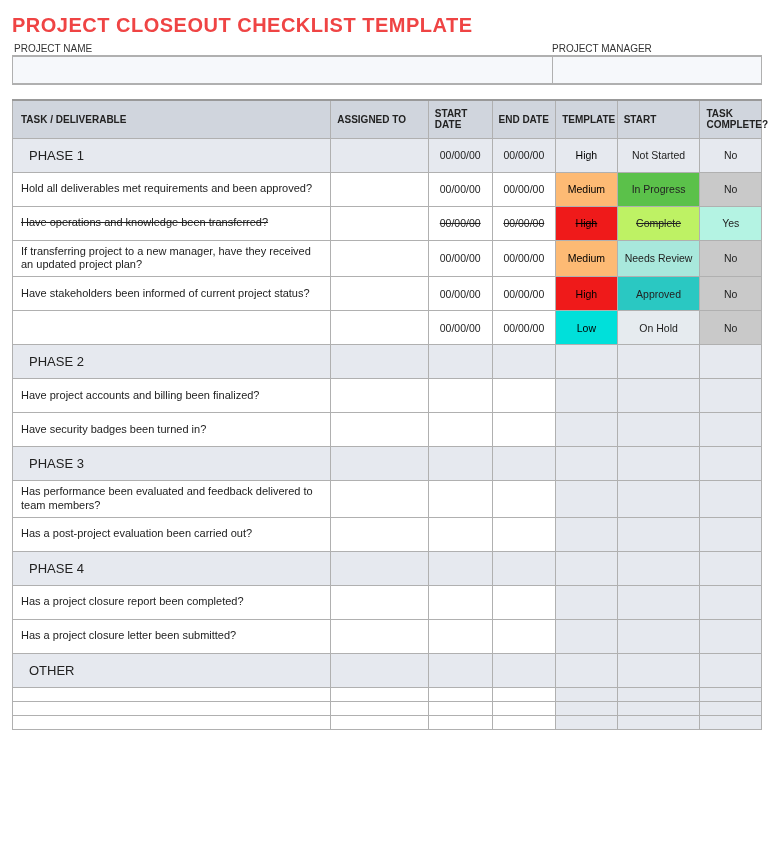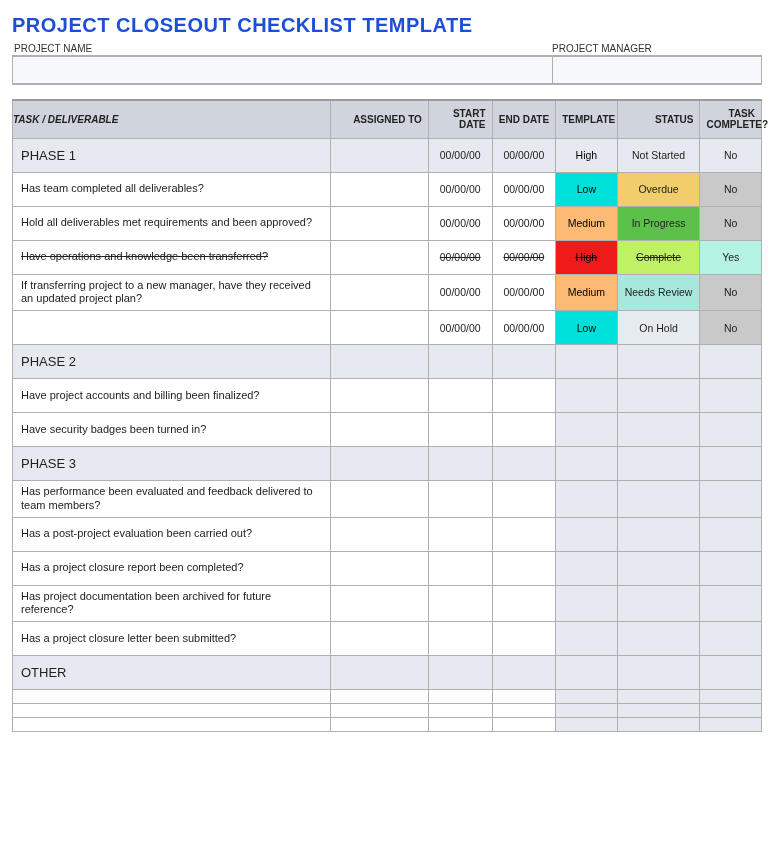--- a/index.html
+++ b/index.html
@@ -9,21 +9,21 @@
   width: 774px;
   padding: 14px 12px;
   font-size: 11px;
   color: #222;
 }
 .title {
   font-family: "Century Gothic", "Arial", sans-serif;
   font-size: 20px;
   font-weight: bold;
   letter-spacing: 0.5px;
-  color: #1d4ed8;
+  color: #ef4444;
   margin-bottom: 6px;
 }
 .field-labels {
   display: flex;
   justify-content: space-between;
   font-size: 10px;
   color: #333;
   margin-bottom: 1px;
 }
 .field-labels .left { padding-left: 2px; }
@@ -50,36 +50,36 @@
 }
 th, td {
   border: 1px solid #b0b0b0;
   padding: 4px 6px;
   vertical-align: middle;
 }
 th {
   background: #d0d5dd;
   font-size: 10px;
   font-weight: bold;
-  text-align: right;
+  text-align: left;
   height: 38px;
   border-top: 2px solid #999;
 }
-th.task-col { text-align: left; padding-left: 0; font-style: italic; }
+th.task-col { text-align: left; padding-left: 8px; }
 col.c-task { width: 300px; }
 col.c-assigned { width: 92px; }
 col.c-start { width: 60px; }
 col.c-end { width: 60px; }
 col.c-priority { width: 58px; }
 col.c-status { width: 78px; }
 col.c-complete { width: 58px; }
 
 td { height: 34px; background: #fff; }
 td.task { text-align: left; font-size: 11px; padding-left: 8px; line-height: 1.25; }
-td.phase { background: #e6e9ef; font-size: 13px; font-weight: normal; text-align: left; padding-left: 8px; margin-top: 12px; }
+td.phase { background: #e6e9ef; font-size: 13px; font-weight: normal; text-align: left; padding-left: 16px; margin-top: 12px; }
 tr.phase-row td { background: #e6e9ef; }
 td.center { text-align: center; font-size: 10.5px; }
 td.strike { text-decoration: line-through; }
 
 td.pri-high { background: #ef1a1a; color: #000; }
 td.pri-low { background: #00e0da; color: #000; }
 td.pri-medium { background: #fdba74; color: #000; }
 
 td.st-notstarted { background: #f1cd6b; }
 td.st-overdue { background: #f1cd6b; }
@@ -119,41 +119,32 @@
       <col class="c-status">
       <col class="c-complete">
   </colgroup>
   <thead>
     <tr>
       <th class="task-col">TASK  / DELIVERABLE</th>
       <th>ASSIGNED TO</th>
       <th>START DATE</th>
       <th>END DATE</th>
       <th>TEMPLATE</th>
-      <th>STATUS</th>
+      <th>START</th>
       <th>TASK COMPLETE?</th>
     </tr>
   </thead>
   <tbody id="tbody">
       <tr class="phase-row">
         <td class="phase">PHASE 1</td>
         <td class="center"></td>
         <td class="center">00/00/00</td>
         <td class="center">00/00/00</td>
         <td class="center pri-high">High</td>
         <td class="center st-notstarted">Not Started</td>
-        <td class="center tc-no">No</td>
-      </tr>
-      <tr>
-        <td class="task">Has team completed all deliverables?</td>
-        <td class="center"></td>
-        <td class="center">00/00/00</td>
-        <td class="center">00/00/00</td>
-        <td class="center pri-low">Low</td>
-        <td class="center st-overdue">Overdue</td>
         <td class="center tc-no">No</td>
       </tr>
       <tr>
         <td class="task">Hold all deliverables met requirements and been approved?</td>
         <td class="center"></td>
         <td class="center">00/00/00</td>
         <td class="center">00/00/00</td>
         <td class="center pri-medium">Medium</td>
         <td class="center st-inprogress">In Progress</td>
         <td class="center tc-no">No</td>
@@ -170,20 +161,29 @@
       <tr>
         <td class="task">If transferring project to a new manager, have they received an updated project plan?</td>
         <td class="center"></td>
         <td class="center">00/00/00</td>
         <td class="center">00/00/00</td>
         <td class="center pri-medium">Medium</td>
         <td class="center st-needsreview">Needs Review</td>
         <td class="center tc-no">No</td>
       </tr>
       <tr>
+        <td class="task">Have stakeholders been informed of current project status?</td>
+        <td class="center"></td>
+        <td class="center">00/00/00</td>
+        <td class="center">00/00/00</td>
+        <td class="center pri-high">High</td>
+        <td class="center st-approved">Approved</td>
+        <td class="center tc-no">No</td>
+      </tr>
+      <tr>
         <td class="task"></td>
         <td class="center"></td>
         <td class="center">00/00/00</td>
         <td class="center">00/00/00</td>
         <td class="center pri-low">Low</td>
         <td class="center st-onhold">On Hold</td>
         <td class="center tc-no">No</td>
       </tr>
       <tr class="phase-row">
         <td class="phase">PHASE 2</td>
@@ -232,31 +232,31 @@
       </tr>
       <tr>
         <td class="task">Has a post-project evaluation been carried out?</td>
         <td class="center"></td>
         <td class="center"></td>
         <td class="center"></td>
         <td class="center tc-blank" style="background: rgb(230, 233, 239);"></td>
         <td class="center " style="background: rgb(230, 233, 239);"></td>
         <td class="center " style="background: rgb(230, 233, 239);"></td>
       </tr>
+      <tr class="phase-row">
+        <td class="phase">PHASE 4</td>
+        <td class="center"></td>
+        <td class="center"></td>
+        <td class="center"></td>
+        <td class="center tc-blank" style="background: rgb(230, 233, 239);"></td>
+        <td class="center " style="background: rgb(230, 233, 239);"></td>
+        <td class="center " style="background: rgb(230, 233, 239);"></td>
+      </tr>
       <tr>
         <td class="task">Has a project closure report been completed?</td>
-        <td class="center"></td>
-        <td class="center"></td>
-        <td class="center"></td>
-        <td class="center tc-blank" style="background: rgb(230, 233, 239);"></td>
-        <td class="center " style="background: rgb(230, 233, 239);"></td>
-        <td class="center " style="background: rgb(230, 233, 239);"></td>
-      </tr>
-      <tr>
-        <td class="task">Has project documentation been archived for future reference?</td>
         <td class="center"></td>
         <td class="center"></td>
         <td class="center"></td>
         <td class="center tc-blank" style="background: rgb(230, 233, 239);"></td>
         <td class="center " style="background: rgb(230, 233, 239);"></td>
         <td class="center " style="background: rgb(230, 233, 239);"></td>
       </tr>
       <tr>
         <td class="task">Has a project closure letter been submitted?</td>
         <td class="center"></td>

